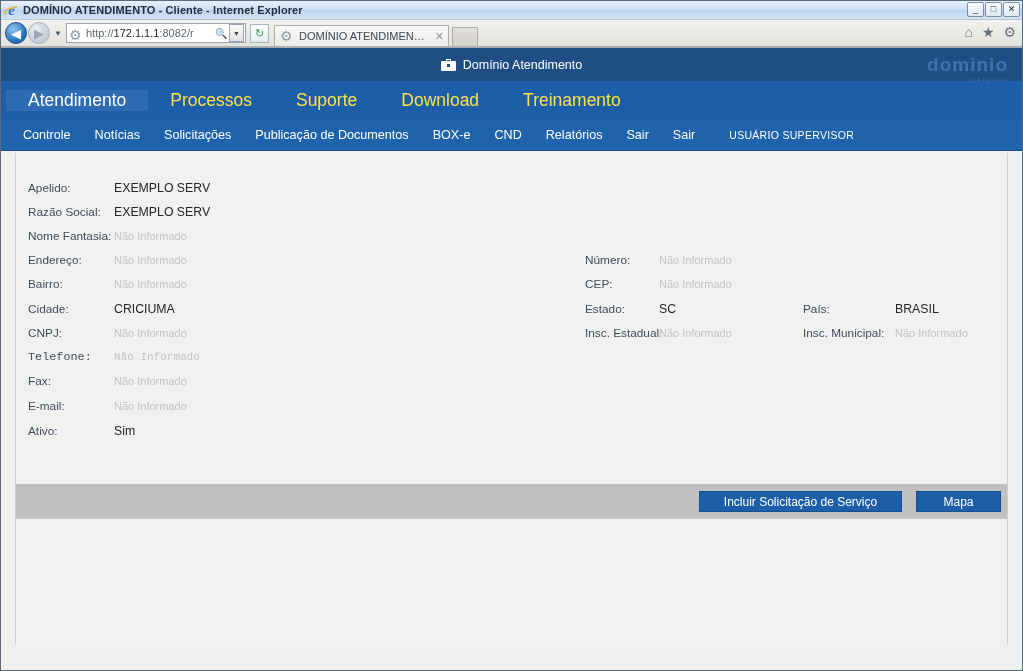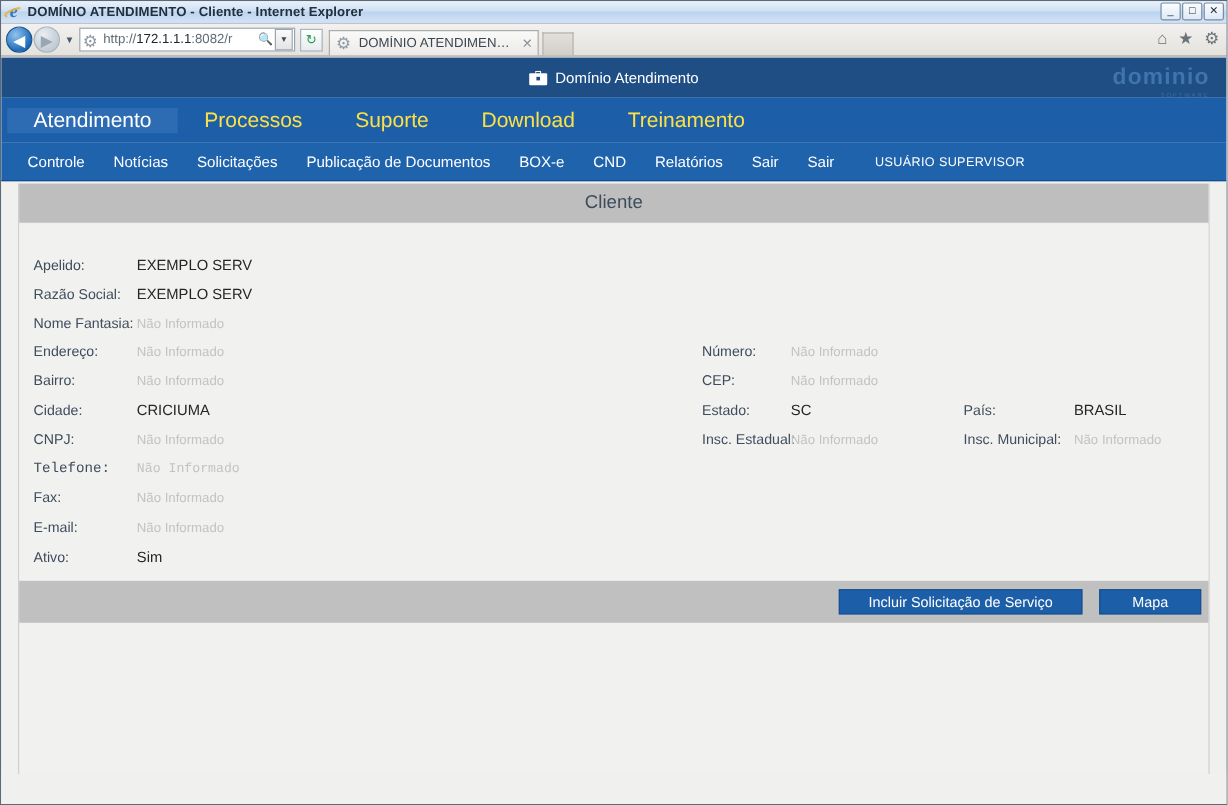--- a/index.html
+++ b/index.html
@@ -442,21 +442,20 @@
       <div class="item">BOX-e</div>
       <div class="item">CND</div>
       <div class="item">Relatórios</div>
       <div class="item">Sair</div>
       <div class="item">Sair</div>
       <div class="user">USUÁRIO SUPERVISOR</div>
     </div>
 
     <div class="content-frame">
 
-      <div class="page-heading">Cliente</div>
 
       <div class="form-area">
 
         <div class="field" style="left:12px; top:28px;">
           <span class="lbl" style="width:86px">Apelido:</span>
           <span class="val">EXEMPLO SERV</span>
         </div>
         <div class="field" style="left:12px; top:52px;">
           <span class="lbl" style="width:86px">Razão Social:</span>
           <span class="val">EXEMPLO SERV</span>

